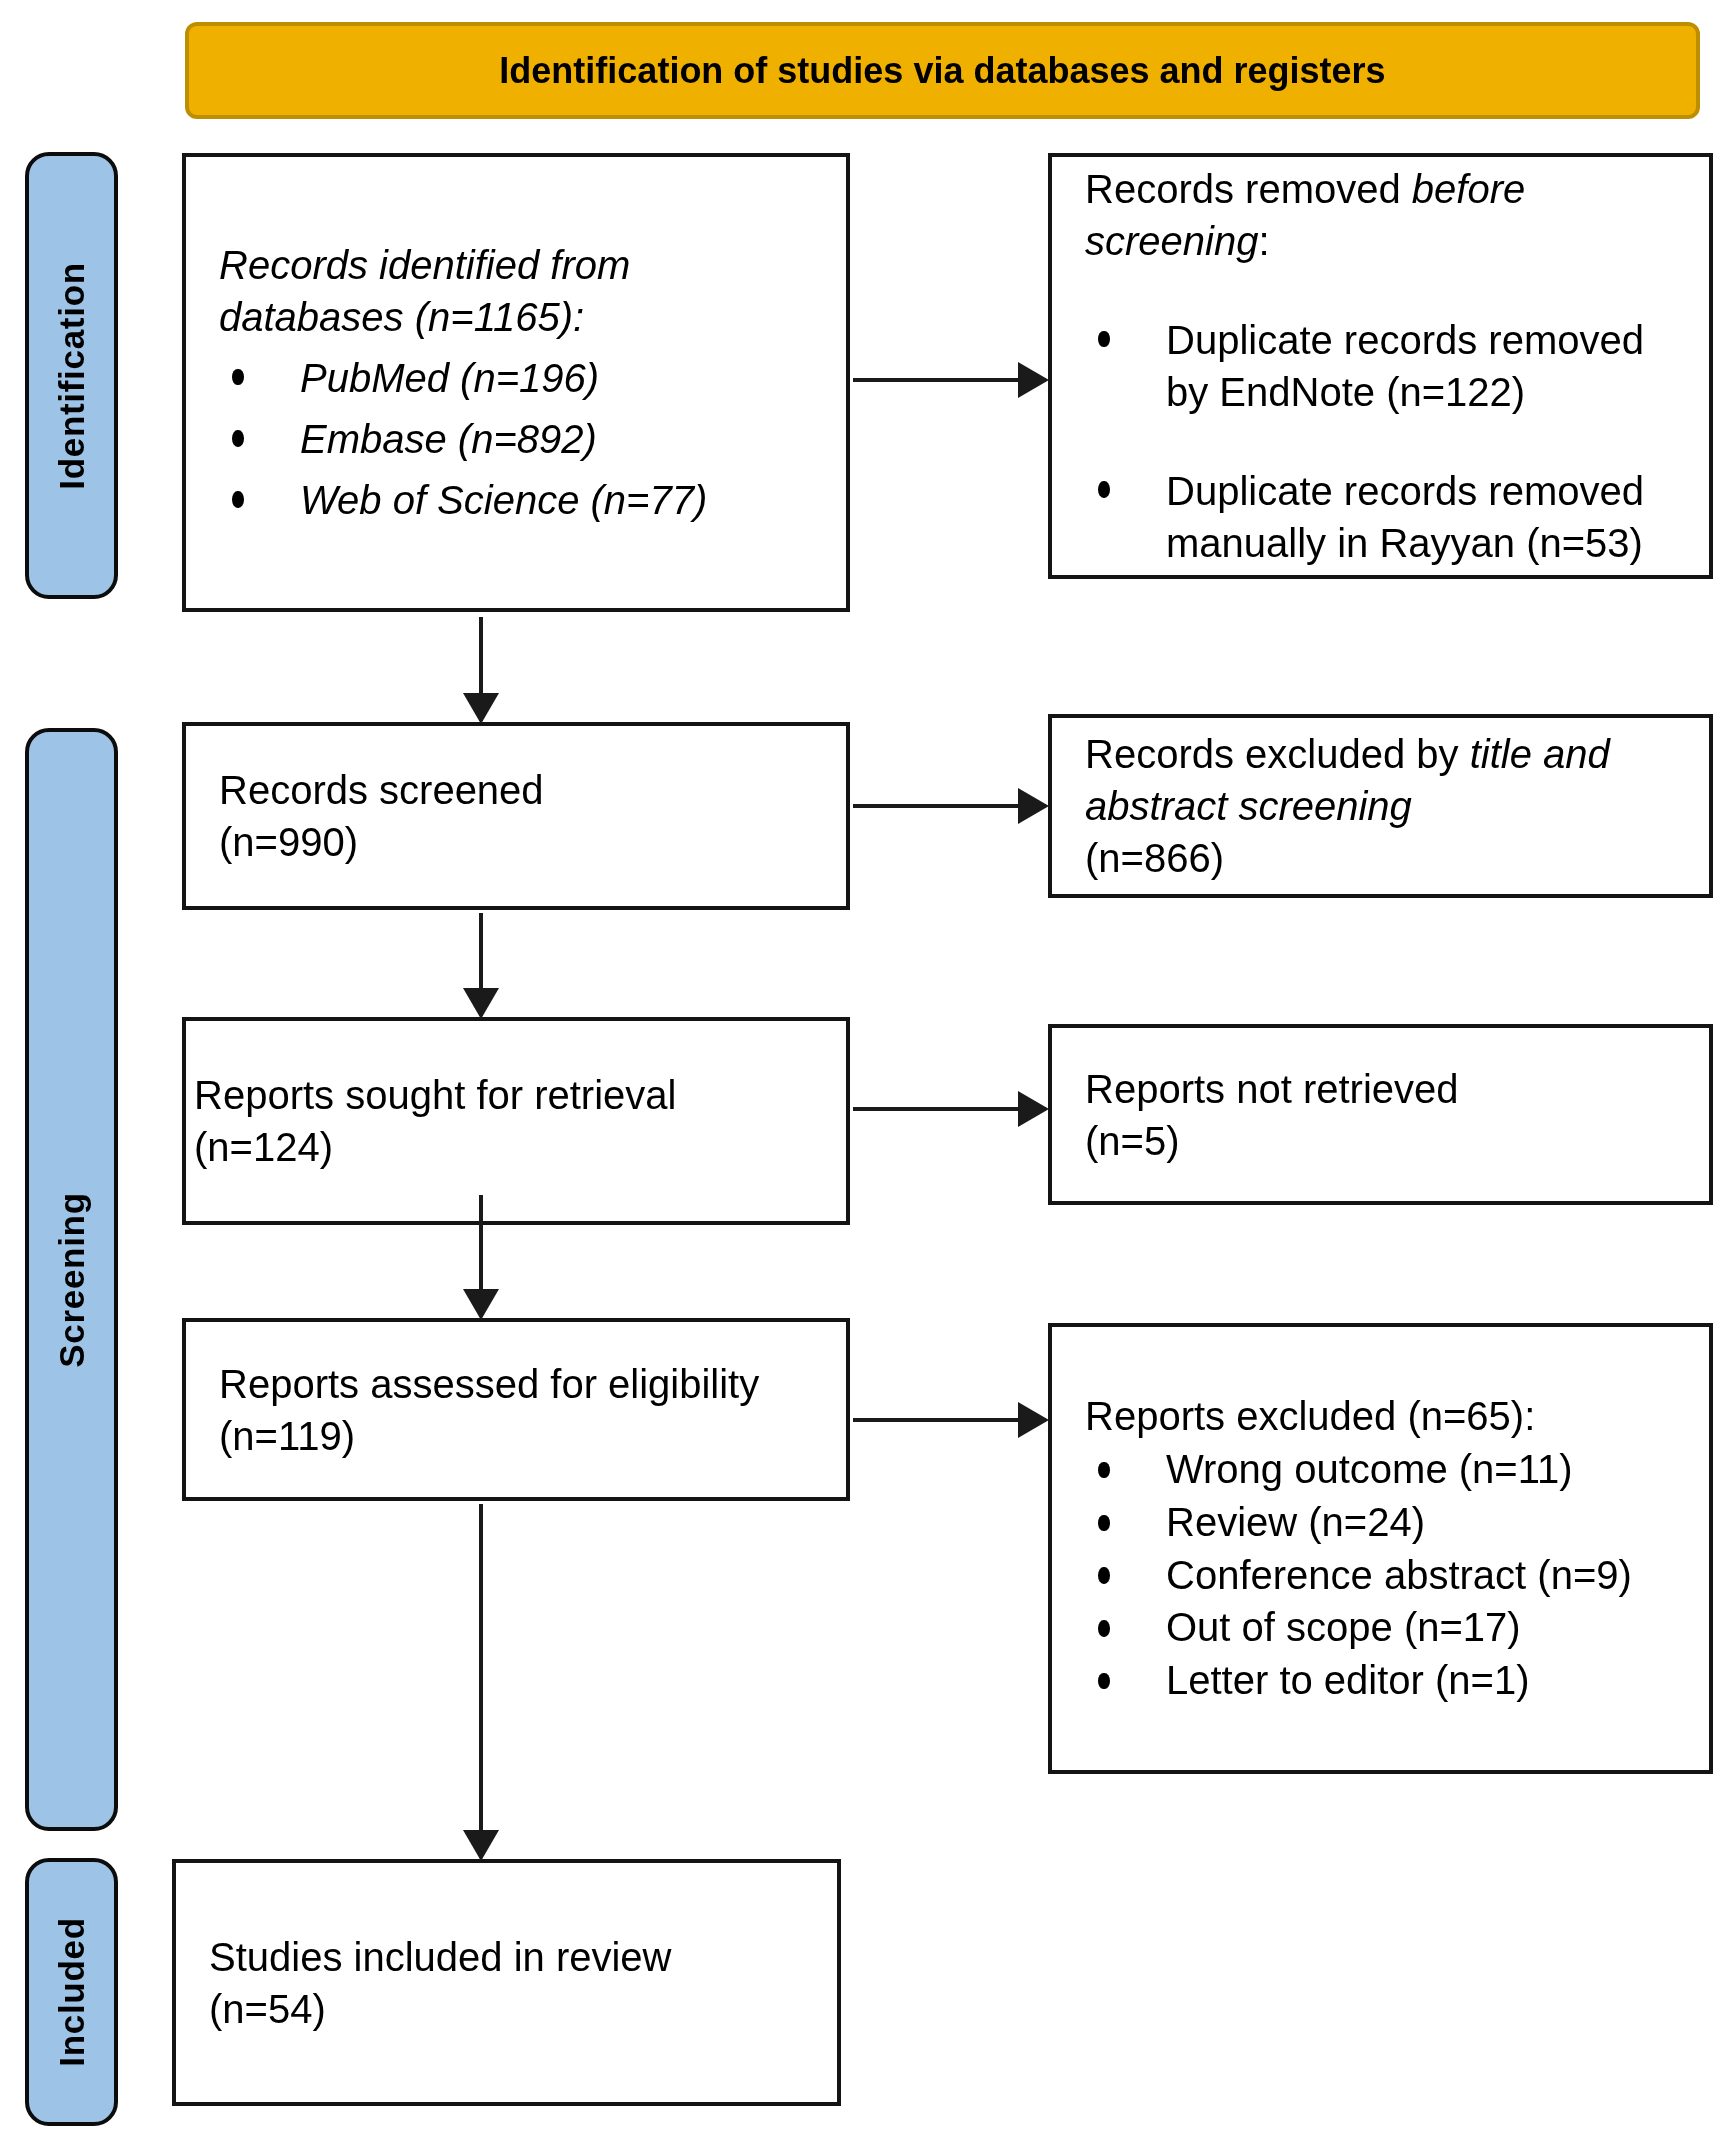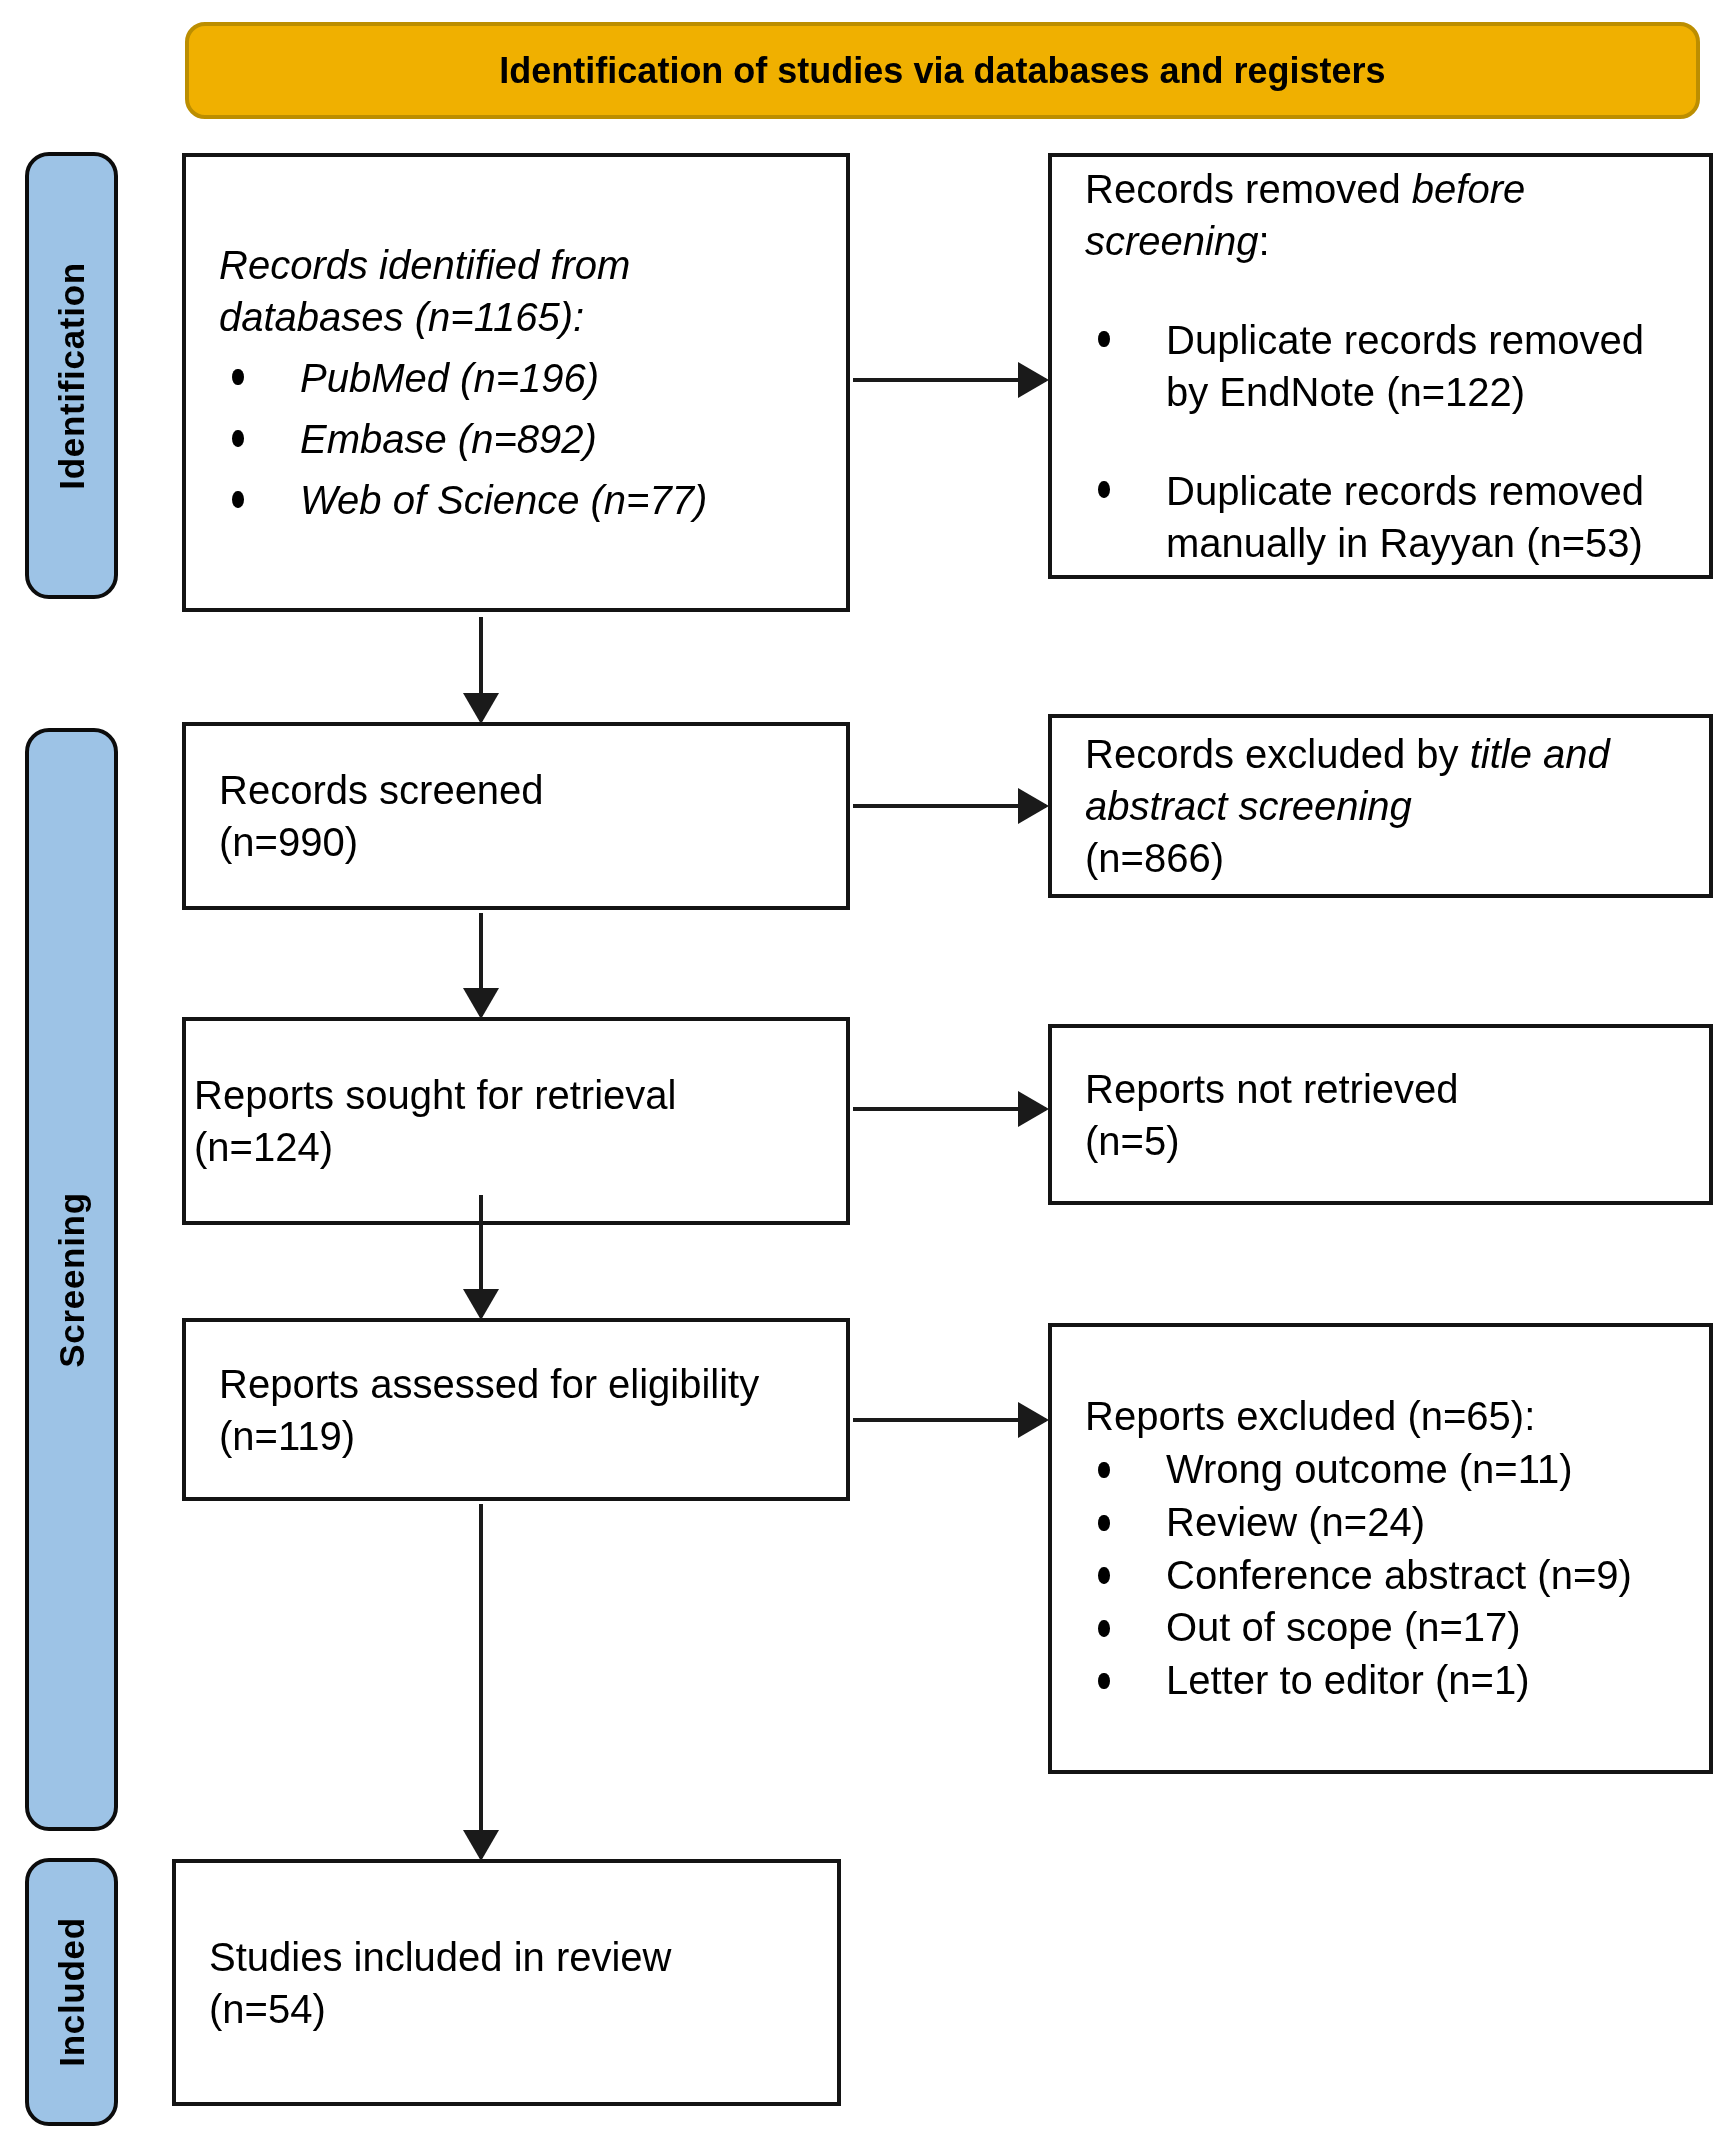--- a/index.html
+++ b/index.html
@@ -19,21 +19,21 @@
     color:var(--text);
     overflow:hidden;
   }
 
   
   .banner{
     position:absolute;left:185px;top:22px;width:1515px;height:97px;
     box-sizing:border-box;
     background:var(--banner_bg);
     border:4.7px solid var(--banner_border);
-    border-radius:20px;
+    border-radius:12px;
     display:flex;align-items:center;justify-content:center;
     font-size:36px;font-weight:bold;
   }
 
   
   .stage{
     position:absolute;left:25px;width:93px;
     box-sizing:border-box;
     background:var(--stage_bg);
     border:4.7px solid #0c0c0c;

